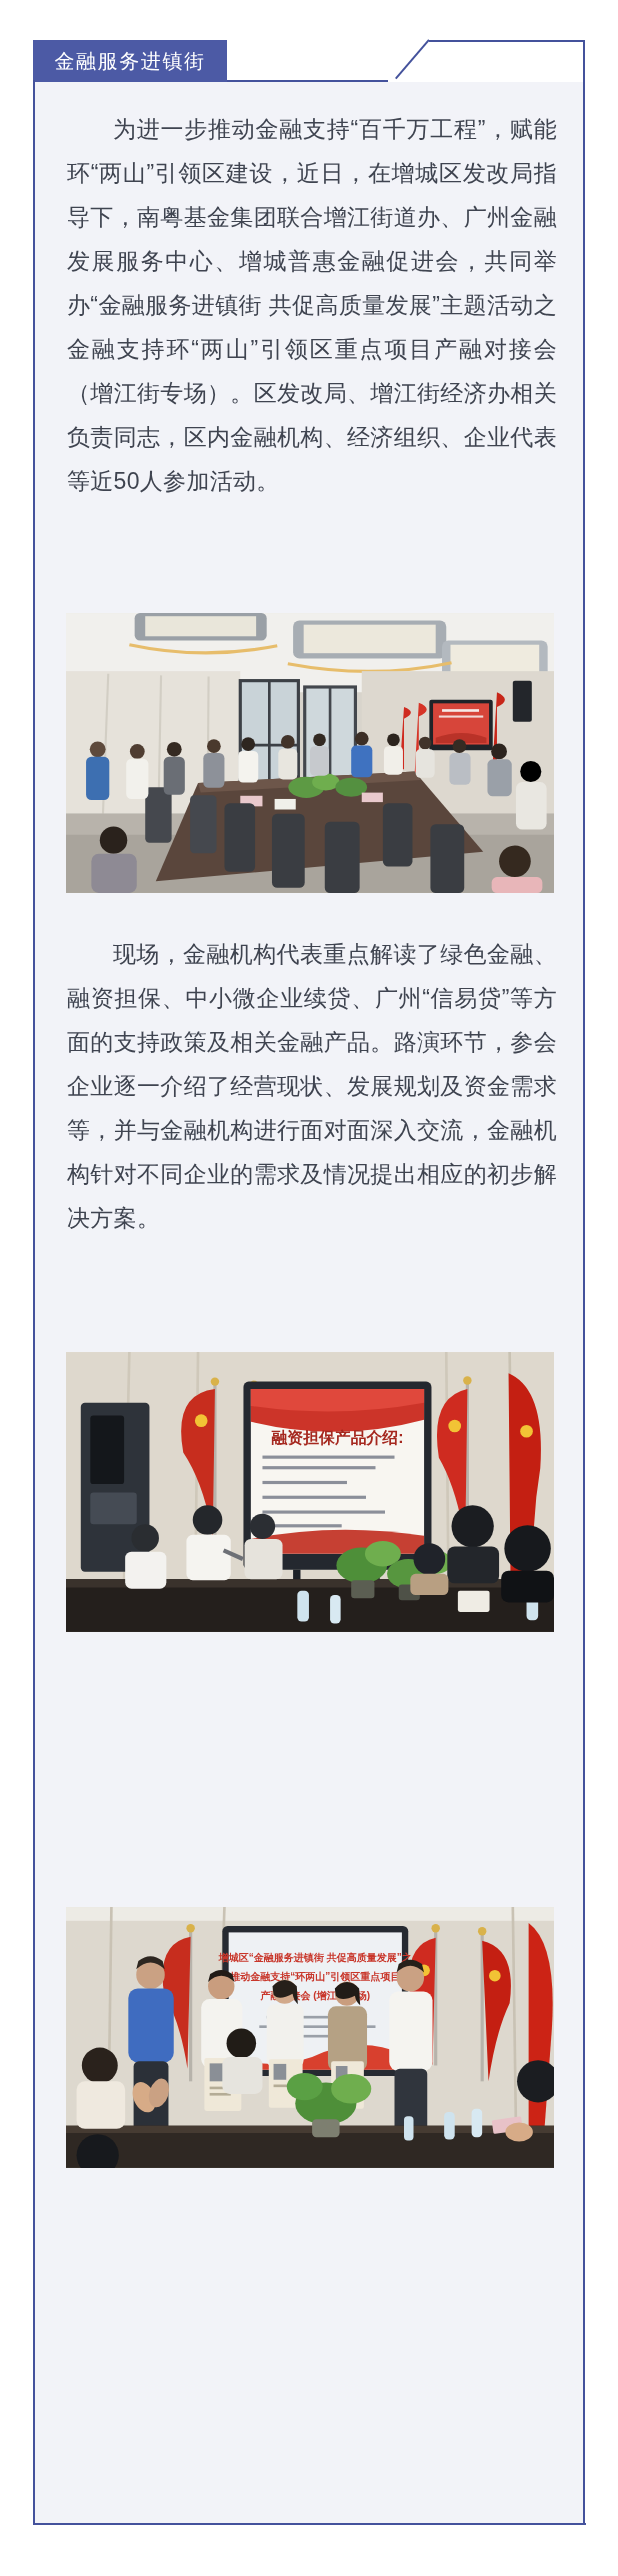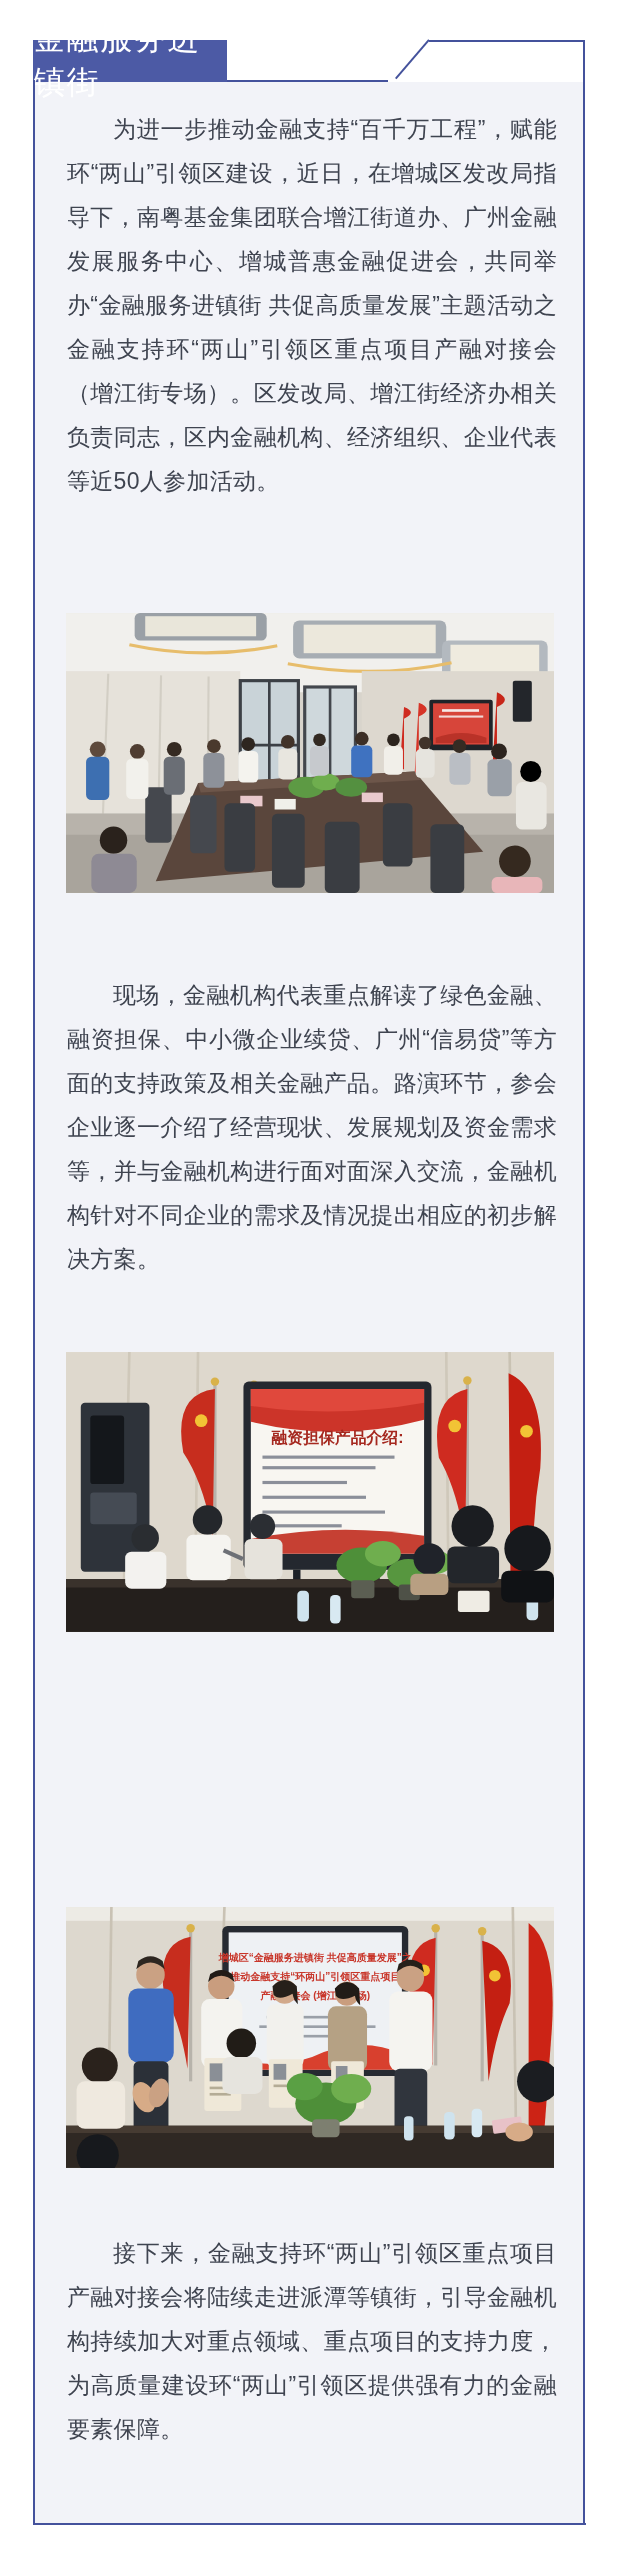--- a/index.html
+++ b/index.html
@@ -1,21 +1,21 @@
 <!DOCTYPE html>
 <html style="font-size:8.5px"><head>
 <meta charset="utf-8">
 <style>
   html,body{margin:0;padding:0;background:#ffffff;}
   .page{position:relative;width:618px;height:2576px;background:#ffffff;overflow:hidden;
         font-family:"Liberation Sans","DejaVu Sans",sans-serif;}
   .panel-fill{position:absolute;left:35px;top:82px;width:548px;height:2441px;background:#f2f3f8;}
   .badge{position:absolute;left:33px;top:40px;width:194px;height:42px;background:#4c5aa5;
          display:flex;align-items:center;justify-content:center;
-         color:#ffffff;font-size:32px;letter-spacing:1.6px;font-weight:400;}
+         color:#ffffff;font-size:20px;letter-spacing:1.6px;font-weight:400;}
   .line{position:absolute;background:#44529c;}
   .line-a{left:227px;top:80px;width:161px;height:2.1px;}
   .line-b{left:429px;top:40px;width:156px;height:2.1px;}
   .border-left{left:33px;top:80px;width:2.1px;height:2445px;}
   .border-right{left:583px;top:40px;width:2.1px;height:2485px;}
   .border-bottom{left:33px;top:2523px;width:553px;height:2.1px;}
   .diag{left:395px;top:78px;width:51px;height:2.1px;transform-origin:0 0;transform:rotate(-49.4deg);}
   .para{position:absolute;left:63px;width:490px;font-size:23px;line-height:44px;color:#3f4450;
         text-align:justify;text-indent:46px;letter-spacing:0.3px;margin:4px;}
   .photo{position:absolute;left:66px;display:block;}
@@ -138,21 +138,21 @@
 1d18"></circle>
           <rect x="852" y="320" width="58" height="90" rx="12" fill="#e9e7e1"></rect>
         <circle cx="90" cy="430" r="26" fill="#2a221c"></circle>
           <rect x="48" y="456" width="86" height="74" rx="14" fill="#8e8a94"></rect>
         <circle cx="850" cy="470" r="30" fill="#35291f"></circle>
           <rect x="806" y="500" width="96" height="30" rx="10" fill="#e8b6b9"></rect>
       </g>
     </svg>
   </div>
 
-  <p class="para" style="top:969px">现场，金融机构代表重点解读了绿色金融、融资担保、中小微企业续贷、广州“信易贷”等方面的支持政策及相关金融产品。路演环节，参会企业逐一介绍了经营现状、发展规划及资金需求等，并与金融机构进行面对面深入交流，金融机构针对不同企业的需求及情况提出相应的初步解决方案。</p>
+  <p class="para" style="top:928px">现场，金融机构代表重点解读了绿色金融、融资担保、中小微企业续贷、广州“信易贷”等方面的支持政策及相关金融产品。路演环节，参会企业逐一介绍了经营现状、发展规划及资金需求等，并与金融机构进行面对面深入交流，金融机构针对不同企业的需求及情况提出相应的初步解决方案。</p>
 
   <div class="photo" style="top:1352px">
     <svg width="488" height="280" viewBox="0 0 924 530">
       <rect x="0" y="0" width="924" height="530" fill="#ded8cd"></rect>
       <line x1="120" y1="0" x2="110" y2="430" stroke="#cfc8ba" stroke-width="5"></line>
       <line x1="250" y1="0" x2="245" y2="430" stroke="#cfc8ba" stroke-width="5"></line>
       <line x1="720" y1="0" x2="724" y2="430" stroke="#cfc8ba" stroke-width="5"></line>
       <line x1="840" y1="0" x2="846" y2="430" stroke="#c9c2b3" stroke-width="5"></line>
 
       <rect x="28" y="96" width="130" height="320" rx="8" fill="#2e333a"></rect>
@@ -330,16 +330,15 @@
         <ellipse cx="176" cy="352" rx="18" ry="28" fill="#caa183" transform="rotate(18 176 352)"></ellipse>
         <circle cx="332" cy="258" r="28" fill="#211c17"></circle>
           <rect x="296" y="284" width="76" height="70" rx="14" fill="#e6e4de"></rect>
         <circle cx="894" cy="330" r="40" fill="#1b1d21"></circle>
         <ellipse cx="858" cy="426" rx="26" ry="18" fill="#d7ab87"></ellipse>
         <circle cx="60" cy="470" r="40" fill="#17191d"></circle>
       </g>
     </svg>
   </div>
 
-  <p class="para" style="top:2227px">接下来，金融支持环“两山”引领区重点项目产融对接会将陆续走进派潭等镇街，引导金融机构持续加大对重点领域、重点项目的支持力度，为高质量建设环“两山”引领区提供强有力的金融要素保障。</p>
 
 </div>
 
 
 </body></html>

